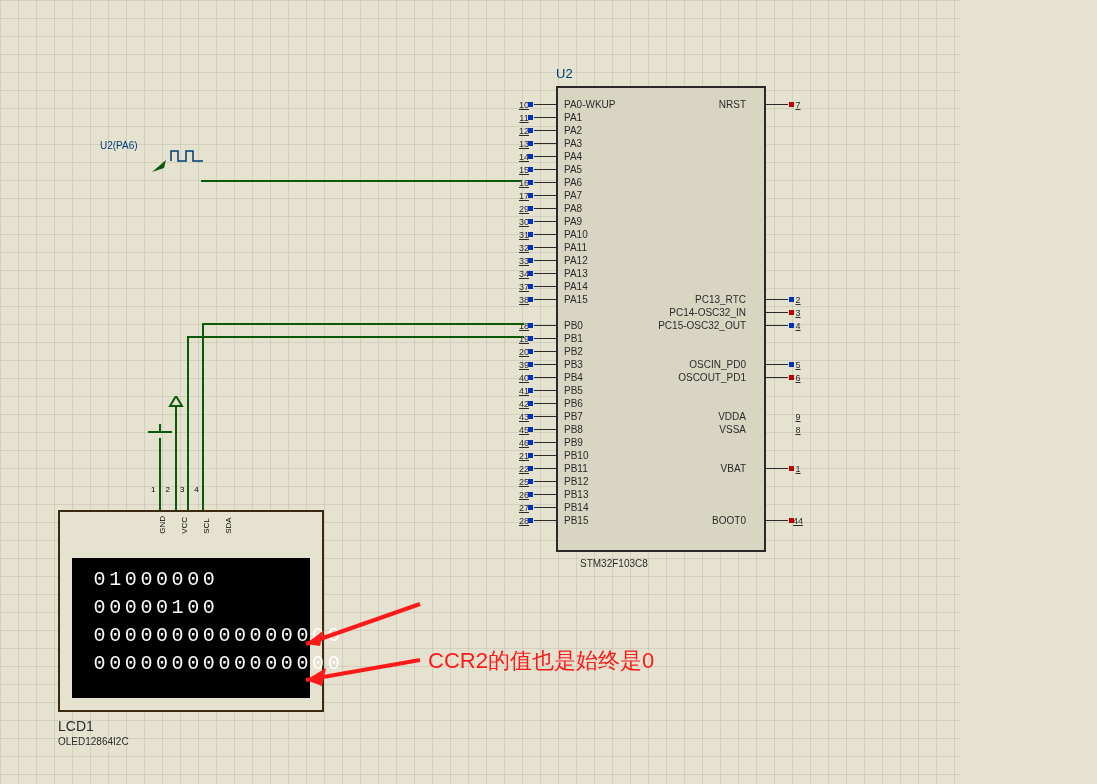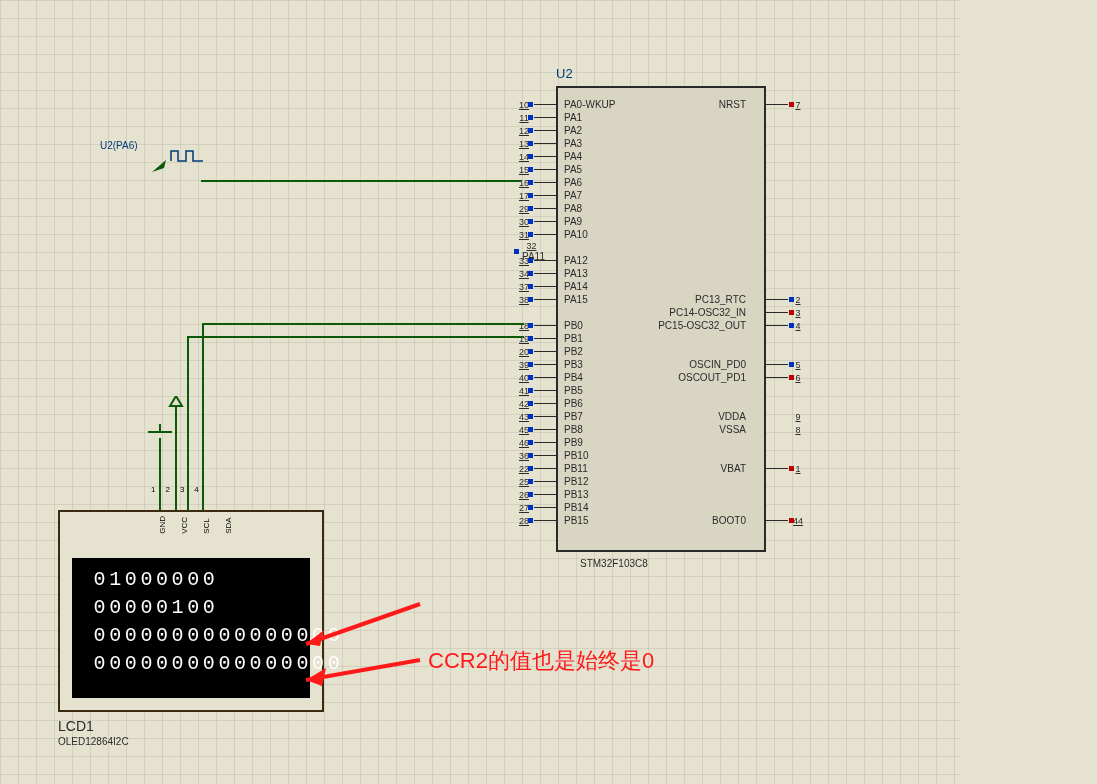--- a/index.html
+++ b/index.html
@@ -195,21 +195,21 @@
         </span>
     <span class="pin-name">PA9</span>
       </div>
       <div class="pin-row left" style="top: 140px;">
         <span class="pin-num">31</span>
     <span class="pin-line">
           <span class="pin-dot"></span>
         </span>
     <span class="pin-name">PA10</span>
       </div>
-      <div class="pin-row left" style="top: 153px; flex-direction: column;">
+      <div class="pin-row left" style="top: 153px;">
         <span class="pin-num">32</span>
     <span class="pin-line">
           <span class="pin-dot"></span>
         </span>
     <span class="pin-name">PA11</span>
       </div>
       <div class="pin-row left" style="top: 166px;">
         <span class="pin-num">33</span>
     <span class="pin-line">
           <span class="pin-dot"></span>
@@ -301,21 +301,21 @@
     <span class="pin-name">PB8</span>
       </div>
       <div class="pin-row left" style="top: 348px;">
         <span class="pin-num">46</span>
     <span class="pin-line">
           <span class="pin-dot"></span>
         </span>
     <span class="pin-name">PB9</span>
       </div>
       <div class="pin-row left" style="top: 361px;">
-        <span class="pin-num">36</span>
+        <span class="pin-num">21</span>
     <span class="pin-line">
           <span class="pin-dot"></span>
         </span>
     <span class="pin-name">PB10</span>
       </div>
       <div class="pin-row left" style="top: 374px; justify-content: flex-end;">
         <span class="pin-num">22</span>
     <span class="pin-line">
           <span class="pin-dot"></span>
         </span>

